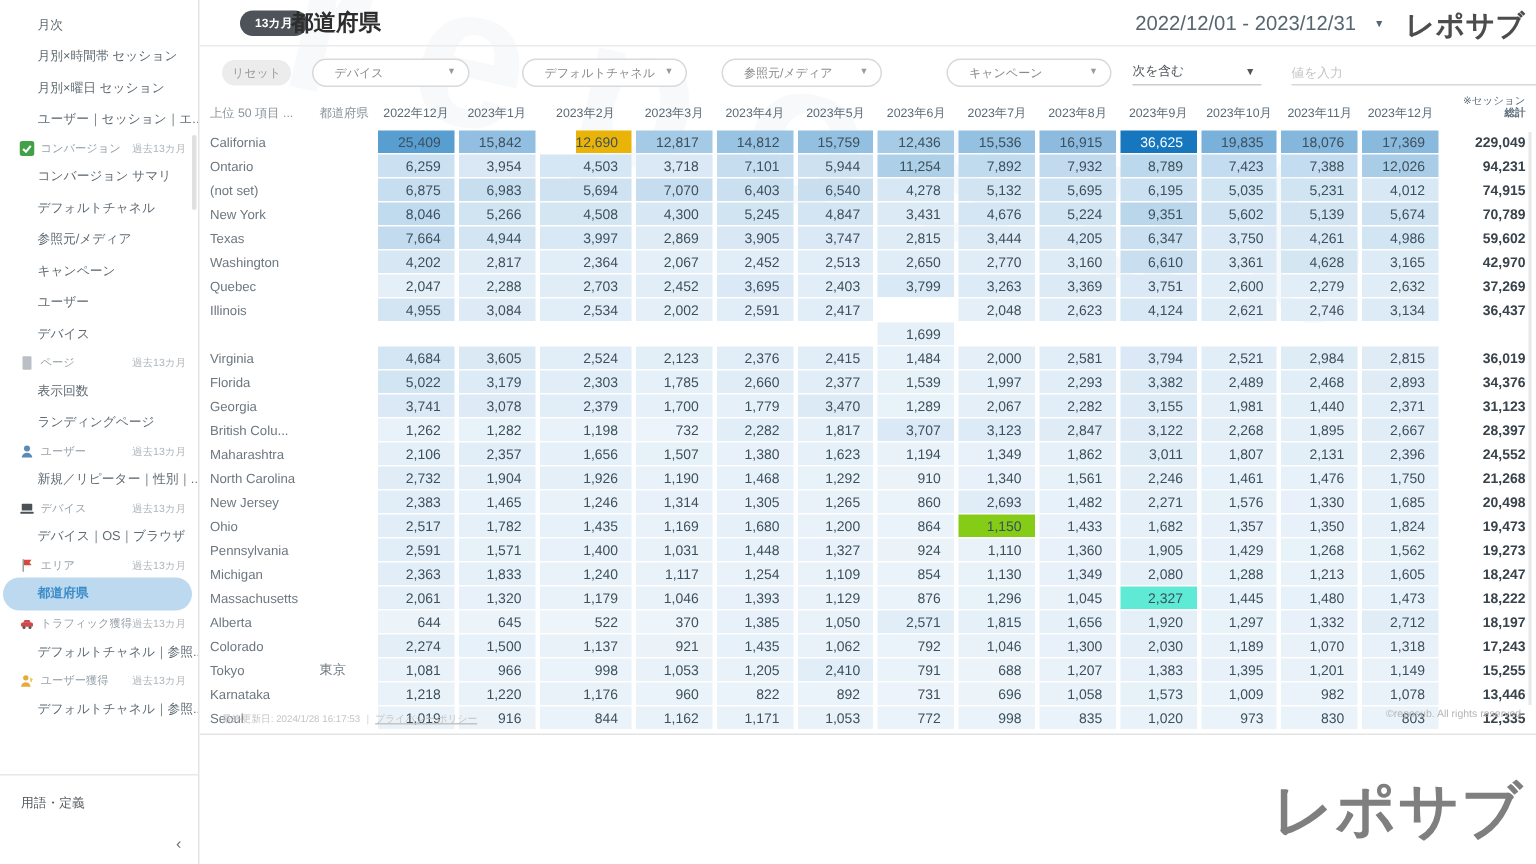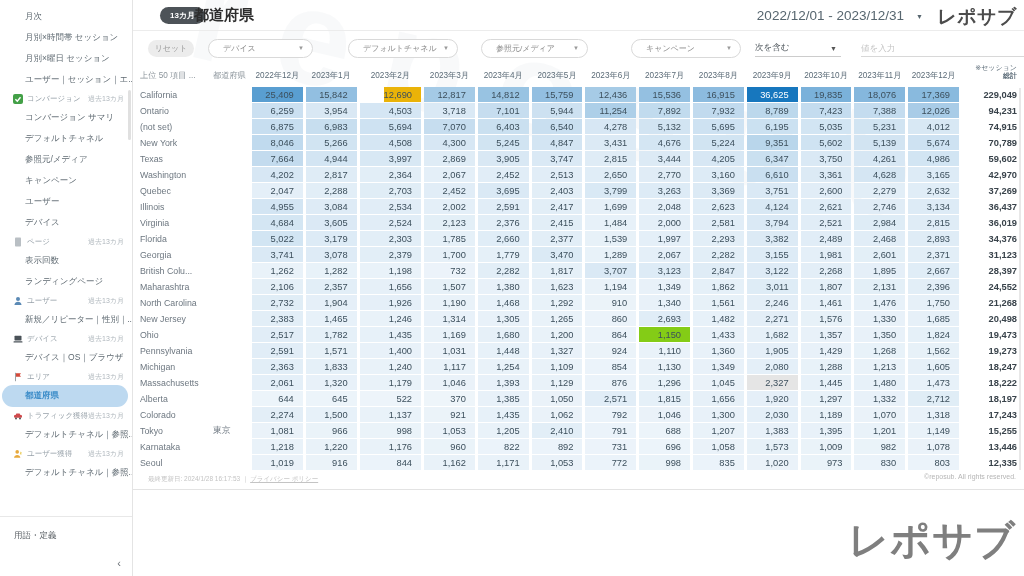--- a/index.html
+++ b/index.html
@@ -360,21 +360,21 @@
         <div class="c-heat" style="background: rgb(224, 237, 247); color: rgb(60, 79, 92);">2,632</div>
         <div class="c-total">37,269</div>
         <div class="c-label">Illinois</div>
         <div class="c-label"></div>
         <div class="c-heat" style="background: rgb(211, 229, 243); color: rgb(60, 79, 92);">4,955</div>
         <div class="c-heat" style="background: rgb(222, 235, 246); color: rgb(60, 79, 92);">3,084</div>
         <div class="c-heat" style="background: rgb(225, 237, 247); color: rgb(60, 79, 92);">2,534</div>
         <div class="c-heat" style="background: rgb(228, 239, 248); color: rgb(60, 79, 92);">2,002</div>
         <div class="c-heat" style="background: rgb(225, 237, 247); color: rgb(60, 79, 92);">2,591</div>
         <div class="c-heat" style="background: rgb(226, 238, 247); color: rgb(60, 79, 92);">2,417</div>
-        <div class="c-heat" style="background: rgb(230, 240, 248); color: rgb(60, 79, 92);">1,699</div>
+        <div class="c-heat" style="background: rgb(230, 240, 248); color: rgb(60, 79, 92); margin-top: 16px;">1,699</div>
         <div class="c-heat" style="background: rgb(228, 239, 248); color: rgb(60, 79, 92);">2,048</div>
         <div class="c-heat" style="background: rgb(224, 237, 247); color: rgb(60, 79, 92);">2,623</div>
         <div class="c-heat" style="background: rgb(216, 232, 244); color: rgb(60, 79, 92);">4,124</div>
         <div class="c-heat" style="background: rgb(224, 237, 247); color: rgb(60, 79, 92);">2,621</div>
         <div class="c-heat" style="background: rgb(224, 236, 246); color: rgb(60, 79, 92);">2,746</div>
         <div class="c-heat" style="background: rgb(221, 235, 246); color: rgb(60, 79, 92);">3,134</div>
         <div class="c-total">36,437</div>
         <div class="c-label">Virginia</div>
         <div class="c-label"></div>
         <div class="c-heat" style="background: rgb(212, 230, 243); color: rgb(60, 79, 92);">4,684</div>
@@ -413,21 +413,21 @@
         <div class="c-heat" style="background: rgb(222, 235, 246); color: rgb(60, 79, 92);">3,078</div>
         <div class="c-heat" style="background: rgb(226, 238, 247); color: rgb(60, 79, 92);">2,379</div>
         <div class="c-heat" style="background: rgb(230, 240, 248); color: rgb(60, 79, 92);">1,700</div>
         <div class="c-heat" style="background: rgb(229, 240, 248); color: rgb(60, 79, 92);">1,779</div>
         <div class="c-heat" style="background: rgb(219, 234, 245); color: rgb(60, 79, 92);">3,470</div>
         <div class="c-heat" style="background: rgb(232, 242, 249); color: rgb(60, 79, 92);">1,289</div>
         <div class="c-heat" style="background: rgb(228, 239, 248); color: rgb(60, 79, 92);">2,067</div>
         <div class="c-heat" style="background: rgb(226, 238, 247); color: rgb(60, 79, 92);">2,282</div>
         <div class="c-heat" style="background: rgb(221, 235, 246); color: rgb(60, 79, 92);">3,155</div>
         <div class="c-heat" style="background: rgb(228, 239, 248); color: rgb(60, 79, 92);">1,981</div>
-        <div class="c-heat" style="background: rgb(227, 239, 247); color: rgb(60, 79, 92);">2,601</div>
+        <div class="c-heat" style="background: rgb(227, 239, 247); color: rgb(60, 79, 92);">1,440</div>
         <div class="c-heat" style="background: rgb(226, 238, 247); color: rgb(60, 79, 92);">2,371</div>
         <div class="c-total">31,123</div>
         <div class="c-label">British Colu...</div>
         <div class="c-label"></div>
         <div class="c-heat" style="background: rgb(233, 242, 249); color: rgb(60, 79, 92);">1,262</div>
         <div class="c-heat" style="background: rgb(232, 242, 249); color: rgb(60, 79, 92);">1,282</div>
         <div class="c-heat" style="background: rgb(233, 242, 249); color: rgb(60, 79, 92);">1,198</div>
         <div class="c-heat" style="background: rgb(236, 243, 250); color: rgb(60, 79, 92);">732</div>
         <div class="c-heat" style="background: rgb(226, 238, 247); color: rgb(60, 79, 92);">2,282</div>
         <div class="c-heat" style="background: rgb(229, 240, 248); color: rgb(60, 79, 92);">1,817</div>
@@ -539,21 +539,21 @@
         <div class="c-label"></div>
         <div class="c-heat" style="background: rgb(228, 239, 248); color: rgb(60, 79, 92);">2,061</div>
         <div class="c-heat" style="background: rgb(232, 241, 249); color: rgb(60, 79, 92);">1,320</div>
         <div class="c-heat" style="background: rgb(233, 242, 249); color: rgb(60, 79, 92);">1,179</div>
         <div class="c-heat" style="background: rgb(234, 242, 249); color: rgb(60, 79, 92);">1,046</div>
         <div class="c-heat" style="background: rgb(232, 241, 249); color: rgb(60, 79, 92);">1,393</div>
         <div class="c-heat" style="background: rgb(233, 242, 249); color: rgb(60, 79, 92);">1,129</div>
         <div class="c-heat" style="background: rgb(235, 243, 250); color: rgb(60, 79, 92);">876</div>
         <div class="c-heat" style="background: rgb(232, 242, 249); color: rgb(60, 79, 92);">1,296</div>
         <div class="c-heat" style="background: rgb(234, 242, 249); color: rgb(60, 79, 92);">1,045</div>
-        <div class="c-heat" style="background: #e5e5e5; color: rgb(60, 79, 92);">2,327</div>
+        <div class="c-heat" style="background: #5eead4; color: rgb(60, 79, 92);">2,327</div>
         <div class="c-heat" style="background: rgb(231, 241, 249); color: rgb(60, 79, 92);">1,445</div>
         <div class="c-heat" style="background: rgb(231, 241, 249); color: rgb(60, 79, 92);">1,480</div>
         <div class="c-heat" style="background: rgb(231, 241, 249); color: rgb(60, 79, 92);">1,473</div>
         <div class="c-total">18,222</div>
         <div class="c-label">Alberta</div>
         <div class="c-label"></div>
         <div class="c-heat" style="background: rgb(236, 244, 250); color: rgb(60, 79, 92);">644</div>
         <div class="c-heat" style="background: rgb(236, 244, 250); color: rgb(60, 79, 92);">645</div>
         <div class="c-heat" style="background: rgb(237, 244, 250); color: rgb(60, 79, 92);">522</div>
         <div class="c-heat" style="background: rgb(238, 245, 250); color: rgb(60, 79, 92);">370</div>

